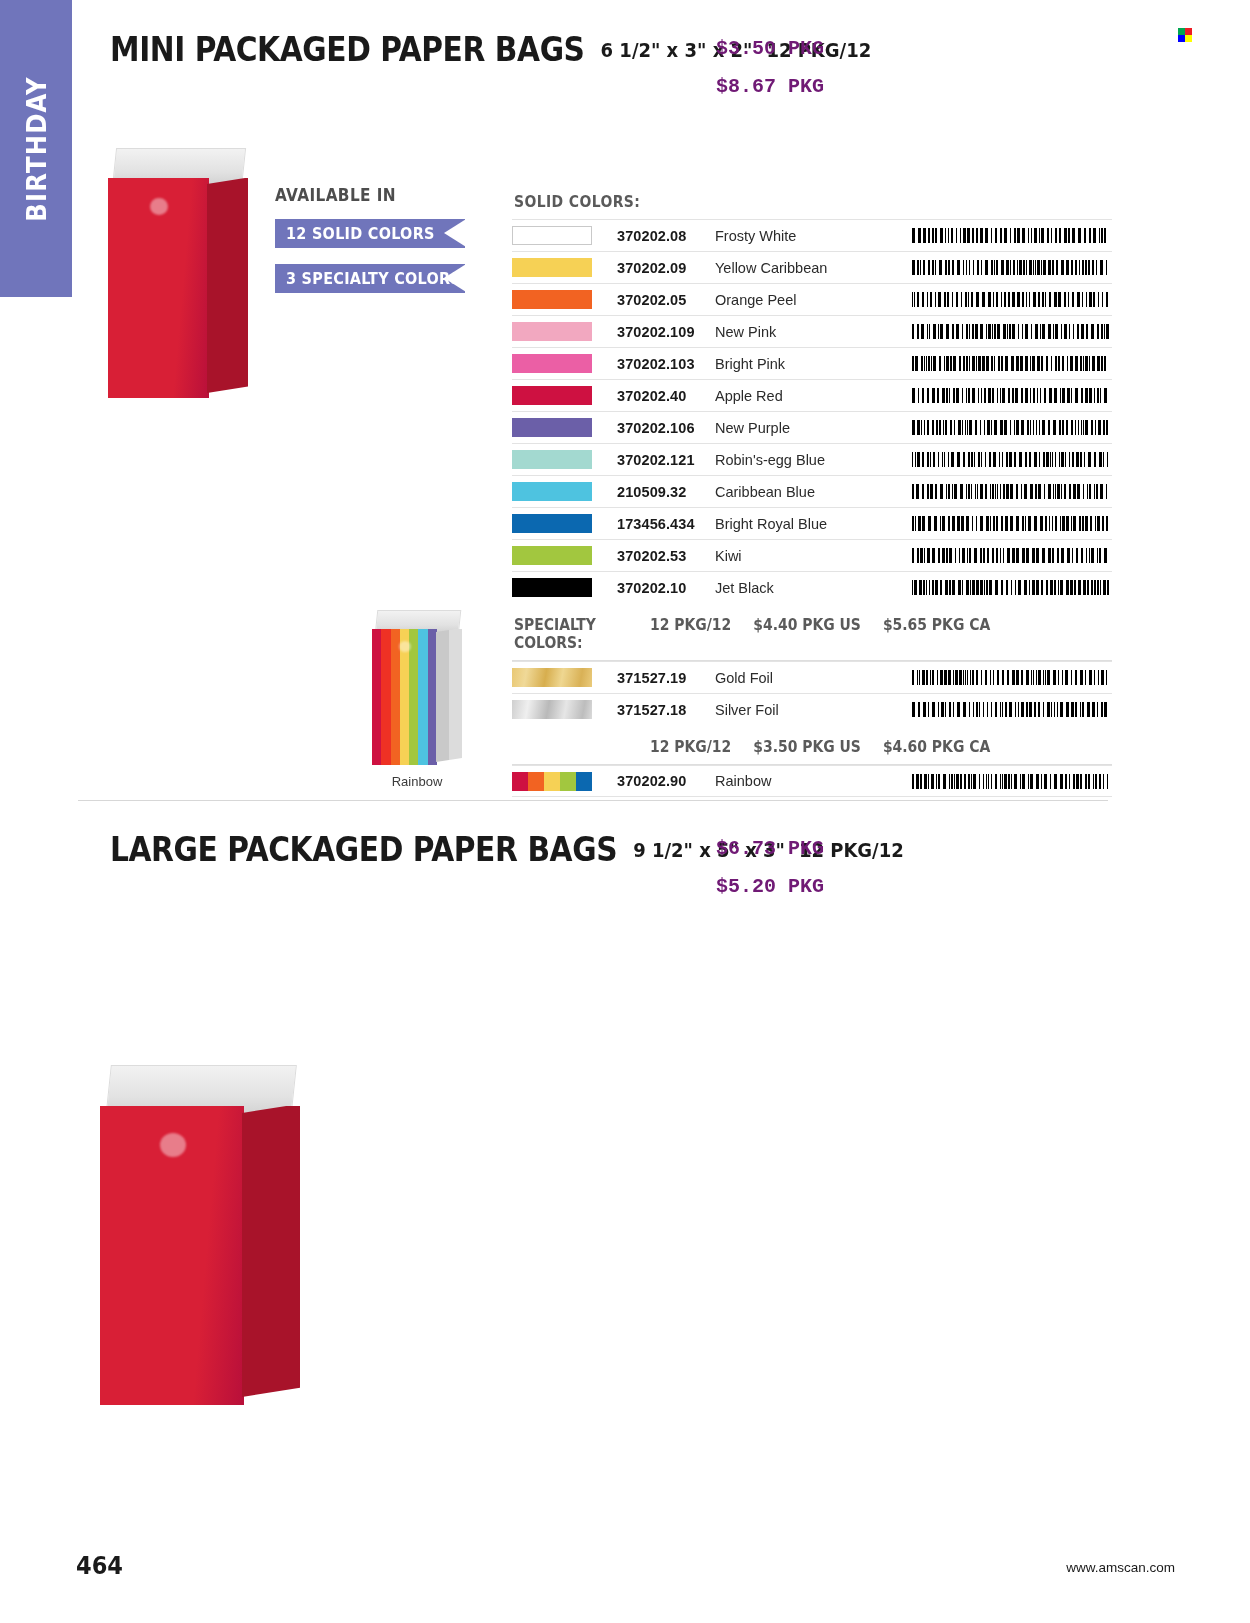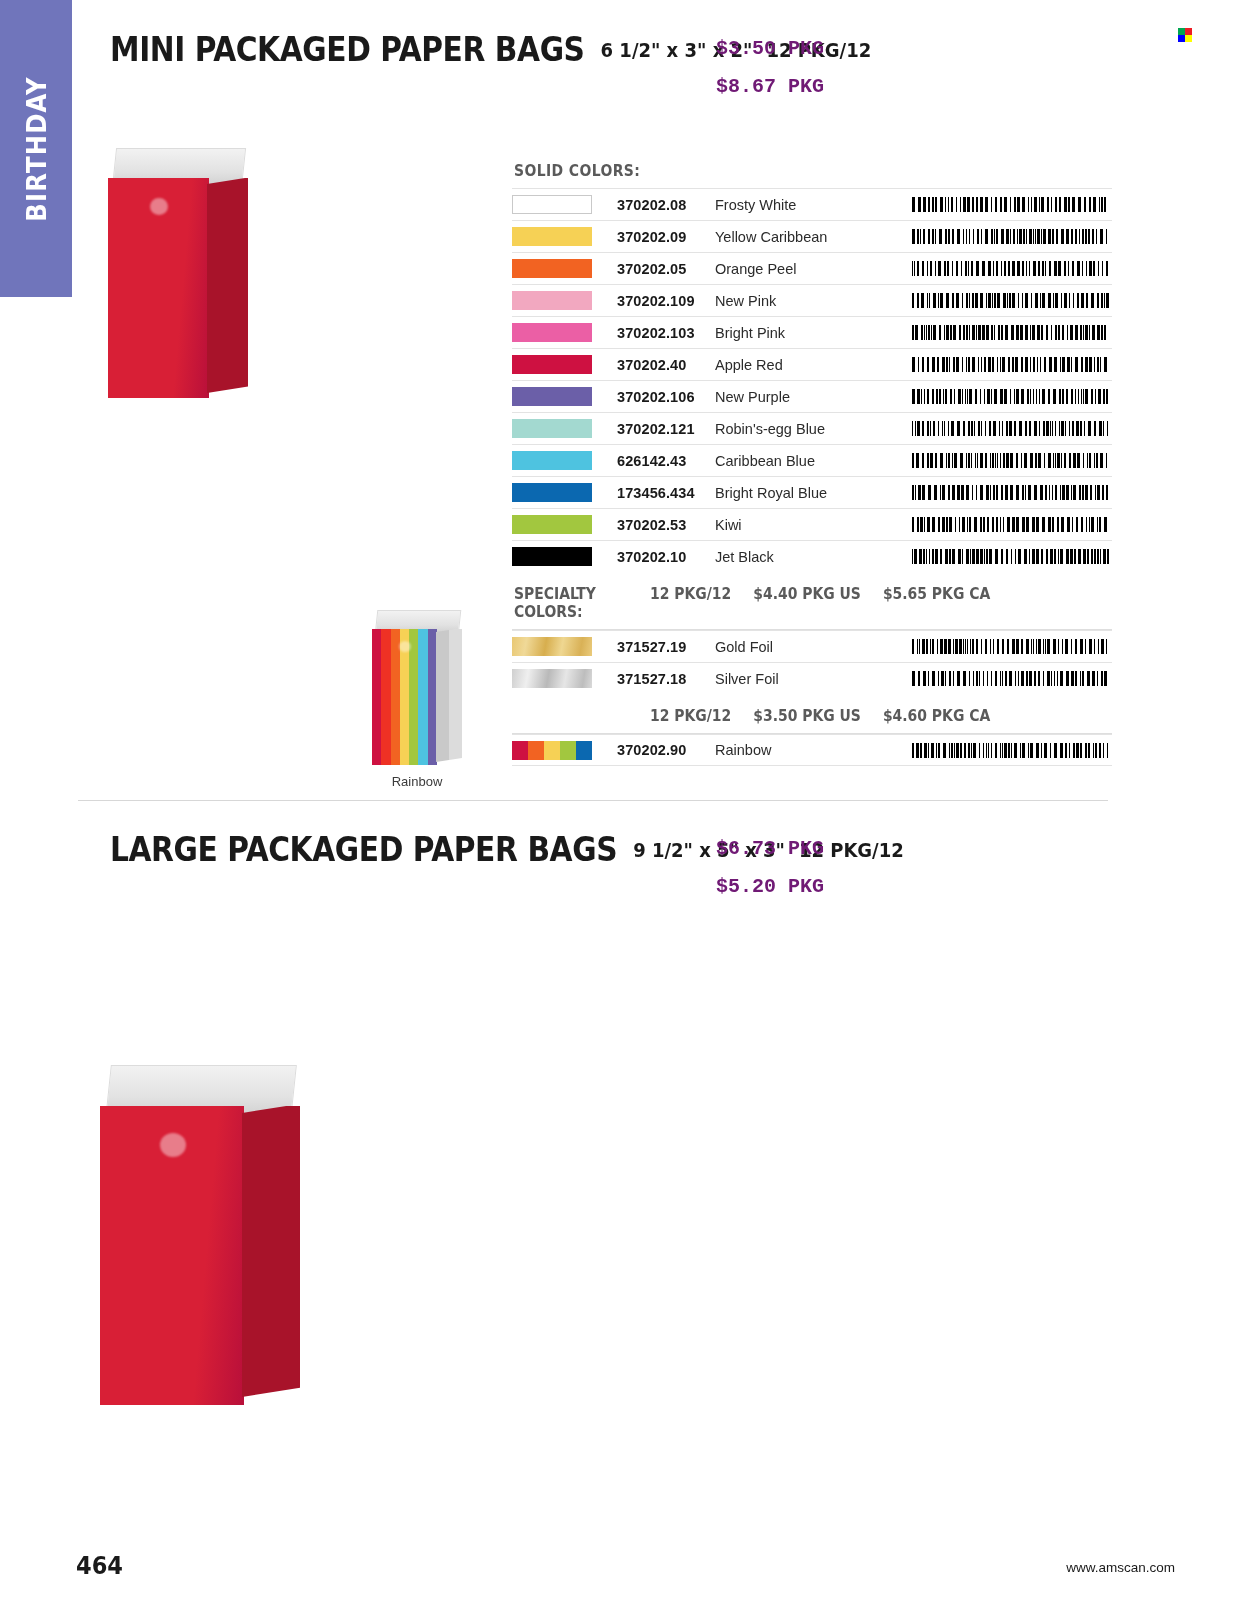--- a/index.html
+++ b/index.html
@@ -175,21 +175,21 @@
     font-family: "DejaVu Sans Condensed", "Liberation Sans Narrow", "Liberation Sans", sans-serif;
     font-weight: bold;
     font-size: 16px;
     letter-spacing: .3px;
     position: relative;
     z-index: 2;
   }
 
   
   .table-block { position: absolute; width: 600px; }
-  #table-mini  { left: 512px; top: 132px; }
+  #table-mini  { left: 512px; top: 163px; }
 
   .table-caption {
     font-family: "DejaVu Sans Condensed", "Liberation Sans Narrow", "Liberation Sans", sans-serif;
     font-weight: bold;
     font-size: 15.5px;
     letter-spacing: .4px;
     color: #5a5a5a;
     padding: 0 0 8px 2px;
     display: flex;
     align-items: baseline;
@@ -290,20 +290,29 @@
     <i style="background: rgb(237, 28, 36);"></i>
     <i style="background: rgb(0, 0, 255);"></i>
     <i style="background: rgb(255, 255, 0);"></i>
   </div>
 
 <div class="section" id="section-mini">
     <div class="sec-header"><span class="sec-title">MINI PACKAGED PAPER BAGS</span><span class="sec-meta"><span>6 1/2" x 3" x 2"</span><span>12 PKG/12</span></span><div class="sec-prices">
         <div>$3.50 PKG</div>
         <div>$8.67 PKG</div>
       </div></div>
+    <div class="available-block" id="available-mini">
+      <div class="available-title">AVAILABLE IN</div>
+      <div class="ribbon">
+        <span class="ribbon-label">12 SOLID COLORS</span>
+      </div>
+      <div class="ribbon">
+        <span class="ribbon-label">3 SPECIALTY COLORS</span>
+      </div>
+    </div>
     <div class="bag-photo" id="bag-mini">
       <div class="bag-top"></div>
       <div class="bag-body">
         <div class="bag-front" style="background: linear-gradient(95deg, rgb(216, 31, 54) 0%, rgb(216, 31, 54) 70%, rgb(184, 15, 58) 100%);"></div>
         <div class="bag-side" style="background: rgb(168, 19, 42);"></div>
         <div class="bag-shine"></div>
       </div>
     </div>
     <div class="bag-photo" id="bag-rainbow">
       <div class="bag-top"></div>
@@ -1164,21 +1173,21 @@
           <i style="width: 3px;"></i>
           <i style="width: 1px; background: transparent;"></i>
           <i style="width: 1px;"></i>
           <i style="width: 3px; background: transparent;"></i>
           <i style="width: 1px;"></i>
           <i style="width: 3px; background: transparent;"></i>
         </div>
       </div>
       <div class="color-row">
         <div class="swatch" style="background: rgb(78, 195, 224);"></div>
-        <div class="sku">626142.43</div>
+        <div class="sku">210509.32</div>
         <div class="cname">Caribbean Blue</div>
         <div class="barcode">
           <i style="width: 2px;"></i>
           <i style="width: 2px; background: transparent;"></i>
           <i style="width: 3px;"></i>
           <i style="width: 3px; background: transparent;"></i>
           <i style="width: 2px;"></i>
           <i style="width: 3px; background: transparent;"></i>
           <i style="width: 2px;"></i>
           <i style="width: 1px; background: transparent;"></i>

